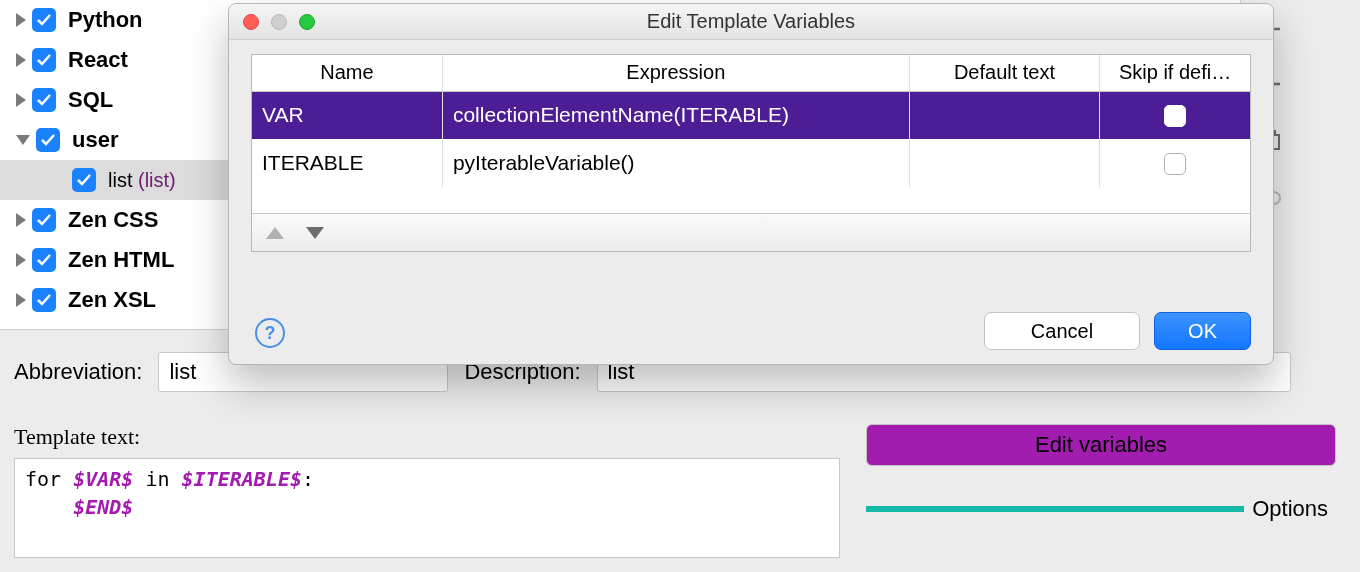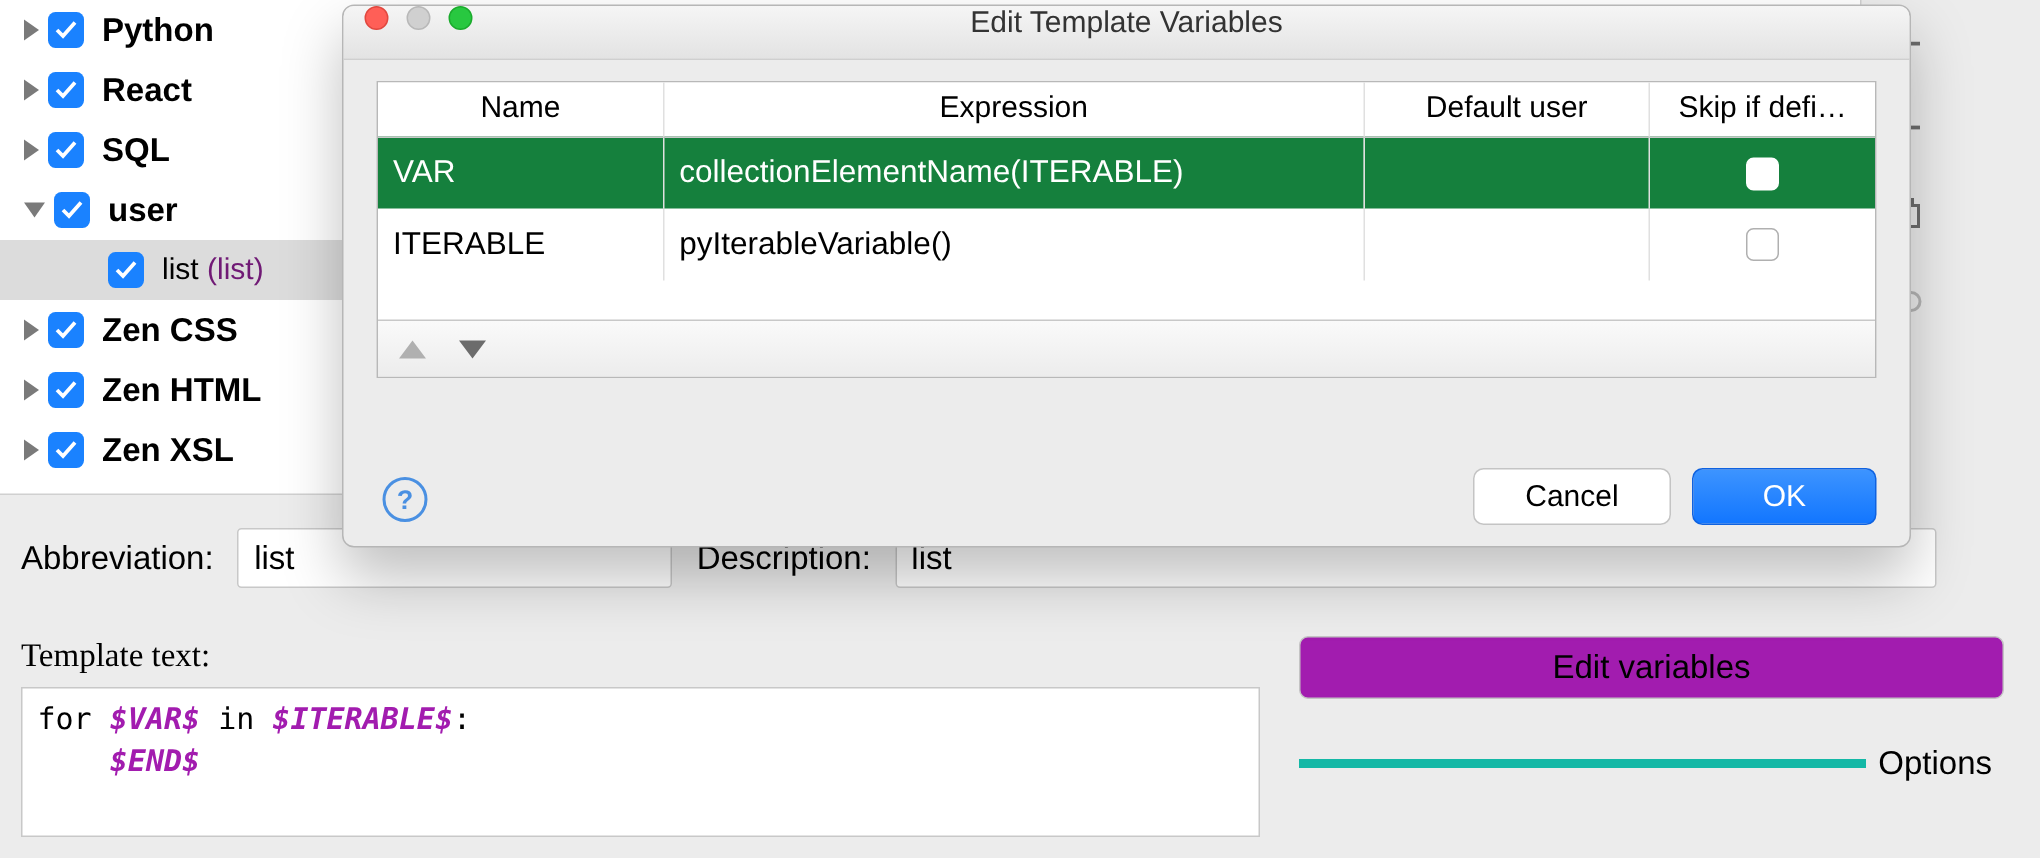--- a/index.html
+++ b/index.html
@@ -34,50 +34,50 @@
   .template-label { position: absolute; left: 14px; top: 94px; font-size: 22px; font-family: Liberation Serif, serif; }
   .template-text { position: absolute; left: 14px; top: 128px; width: 826px; height: 100px; background: #fff; border: 1px solid #c8c8c8; padding: 6px 10px; font-family: "Menlo", "Consolas", monospace; font-size: 20px; white-space: pre; line-height: 28px; }
   .template-text .kw { color: #000; }
   .template-text .var { color: #a21caf; font-style: italic; font-weight: bold; }
   .edit-vars-btn { position: absolute; left: 866px; top: 94px; width: 470px; height: 42px; background: #a21caf; border: 1px solid #c4c4c4; border-radius: 6px; font-size: 22px; text-align: center; line-height: 40px; }
   .options-fieldset { position: absolute; left: 866px; top: 166px; width: 470px; border: none; border-top: 6px solid #14b8a6; text-align: right; }
   .options-fieldset legend { font-size: 22px; padding: 0 8px; }
 
   
   .modal { position: absolute; left: 228px; top: 3px; width: 1046px; height: 362px; background: #ececec; border: 1px solid #b6b6b6; border-radius: 8px; box-shadow: 0 20px 40px rgba(0,0,0,0.25); overflow: hidden; }
-  .titlebar { height: 36px; display: flex; align-items: flex-start; position: relative; background: linear-gradient(#f5f5f5,#e3e3e3); border-bottom: 1px solid #cfcfcf; }
+  .titlebar { height: 36px; display: flex; align-items: center; position: relative; background: linear-gradient(#f5f5f5,#e3e3e3); border-bottom: 1px solid #cfcfcf; }
   .traffic { display: flex; gap: 12px; padding-left: 14px; }
   .tl { width: 16px; height: 16px; border-radius: 50%; }
   .tl.red { background: #ff5f57; border: 1px solid #e1483f; }
   .tl.gray { background: #d0d0d0; border: 1px solid #b8b8b8; }
   .tl.green { background: #28c840; border: 1px solid #1aab2c; }
   .titlebar-title { position: absolute; left: 0; right: 0; text-align: center; font-size: 20px; color: #333; pointer-events: none; }
 
   .table-wrap { position: absolute; left: 22px; top: 50px; right: 22px; height: 198px; border: 1px solid #b8b8b8; background: #fff; display: flex; flex-direction: column; }
   table { width: 100%; border-collapse: collapse; table-layout: fixed; }
   th { background: #fff; border-bottom: 1px solid #c8c8c8; border-right: 1px solid #e0e0e0; font-weight: 400; font-size: 20px; height: 36px; }
   th:last-child { border-right: none; }
   td { height: 48px; border-right: 1px solid #e0e0e0; padding: 0 10px; font-size: 21px; }
   td:last-child { border-right: none; }
-  tr.selected td { background: #15803d; color: #fff; }
+  tr.selected td { background: #4c1d95; color: #fff; }
   .col-name { width: 190px; }
   .col-expr { width: 466px; }
   .col-def { width: 190px; }
   .col-skip { width: 150px; text-align: center; }
   .skip-chk { width: 22px; height: 22px; border: 1px solid #b0b0b0; border-radius: 5px; display: inline-block; background: #fff; vertical-align: middle; }
   tr.selected .skip-chk { background: #fff; border-color: #fff; }
 
   .table-footer { margin-top: auto; height: 38px; border-top: 1px solid #c8c8c8; background: linear-gradient(#fafafa,#ececec); display: flex; align-items: center; padding-left: 14px; gap: 22px; }
   .arrow-btn { width: 0; height: 0; border-style: solid; }
   .arrow-btn.up { border-width: 0 9px 12px 9px; border-color: transparent transparent #b0b0b0 transparent; }
   .arrow-btn.down { border-width: 12px 9px 0 9px; border-color: #6c6c6c transparent transparent transparent; }
 
   .dialog-buttons { position: absolute; bottom: 14px; right: 22px; display: flex; gap: 14px; }
-  .btn { height: 38px; border-radius: 7px; font-size: 20px; padding: 0 34px; border: 1px solid #c4c4c4; background: #fff; display: inline-flex; align-items: center; justify-content: center; }
-  .btn.primary { background: linear-gradient(#3d94ff,#1276ff); color: #fff; border: 1px solid #0f62e0; padding: 0 46px; }
+  .btn { height: 38px; border-radius: 7px; font-size: 20px; padding: 0 46px; border: 1px solid #c4c4c4; background: #fff; display: inline-flex; align-items: center; justify-content: center; }
+  .btn.primary { background: linear-gradient(#3d94ff,#1276ff); color: #fff; border: 1px solid #0f62e0; padding: 0 33px; }
   .help { position: absolute; bottom: 16px; left: 26px; width: 30px; height: 30px; border-radius: 50%; border: 2px solid #4a90e2; display: flex; align-items: center; justify-content: center; color: #4a90e2; font-weight: bold; font-size: 18px; }
 </style>
 </head>
 <body>
 
 <div class="bg-panel">
   <div class="tree">
     <div class="tree-row">
       <span class="tri right"></span>
       <span class="chk">
@@ -208,21 +208,21 @@
       <colgroup>
         <col class="col-name">
           <col class="col-expr">
           <col class="col-def">
           <col class="col-skip">
       </colgroup>
       <thead>
         <tr>
           <th>Name</th>
           <th>Expression</th>
-          <th>Default user</th>
+          <th>Default text</th>
           <th>Skip if defi…</th>
         </tr>
       </thead>
       <tbody>
         <tr class="selected">
           <td>VAR</td>
           <td>collectionElementName(ITERABLE)</td>
           <td></td>
           <td class="col-skip"><span class="skip-chk"></span></td>
         </tr>

